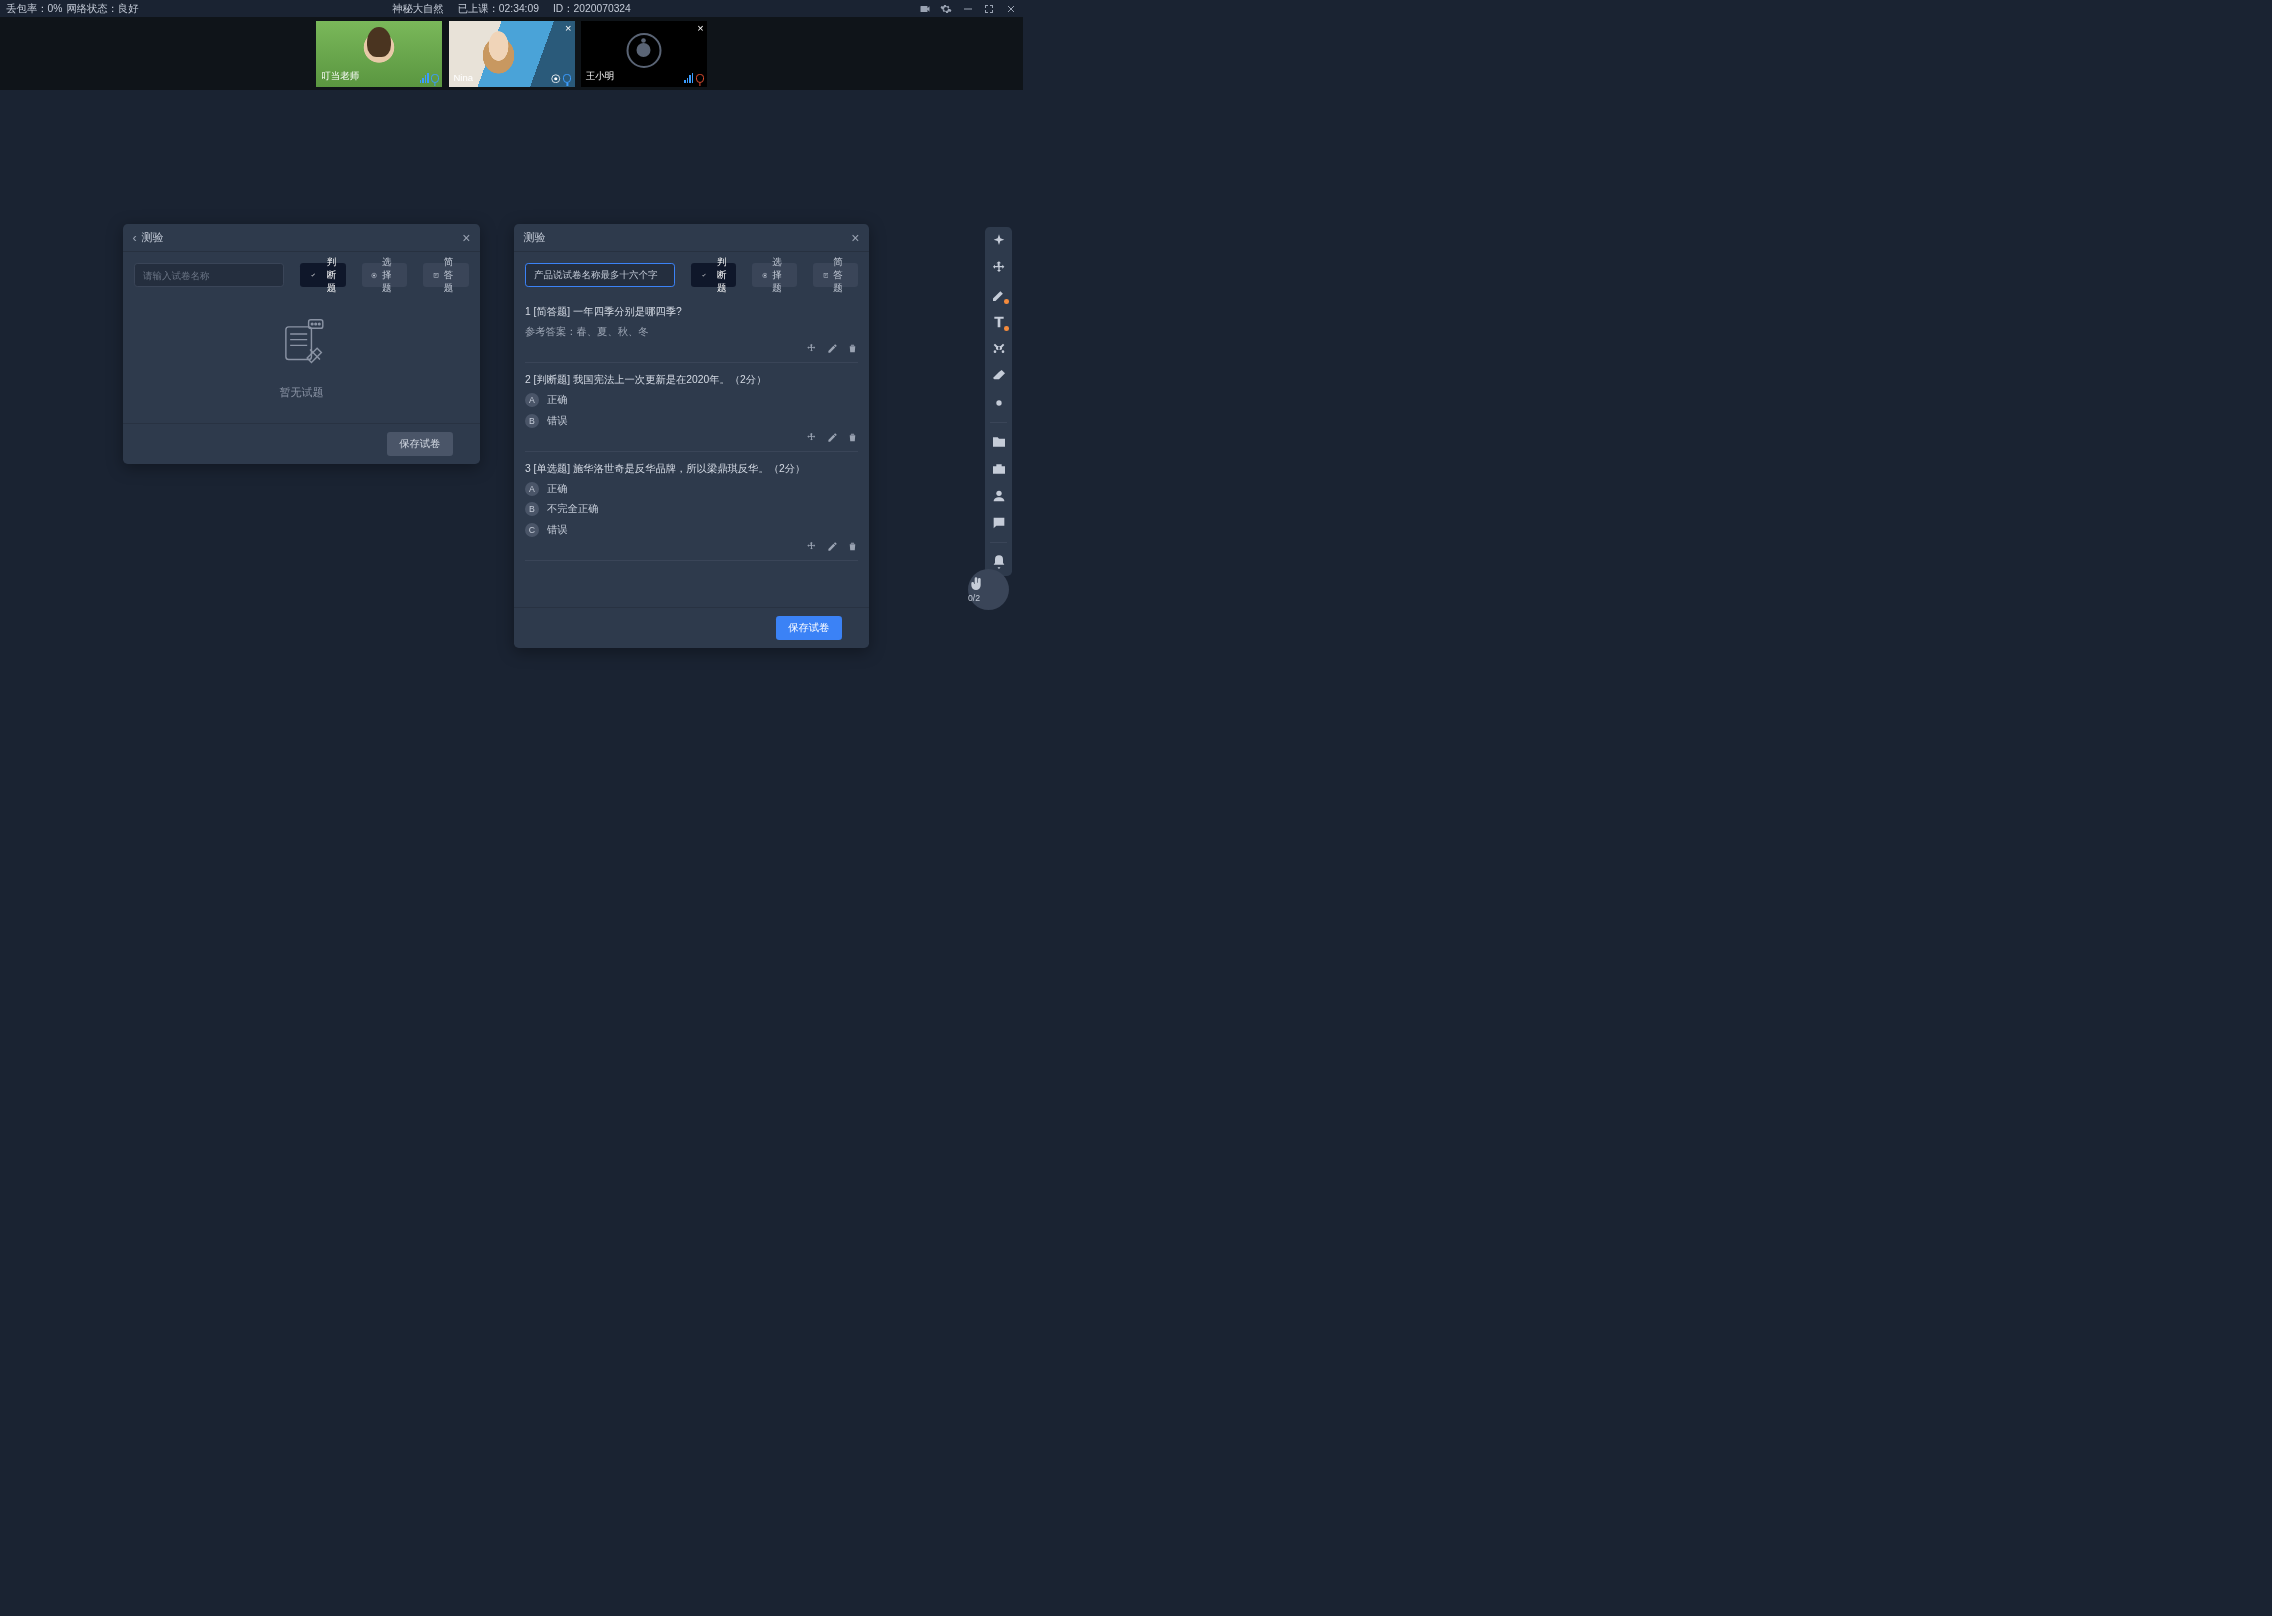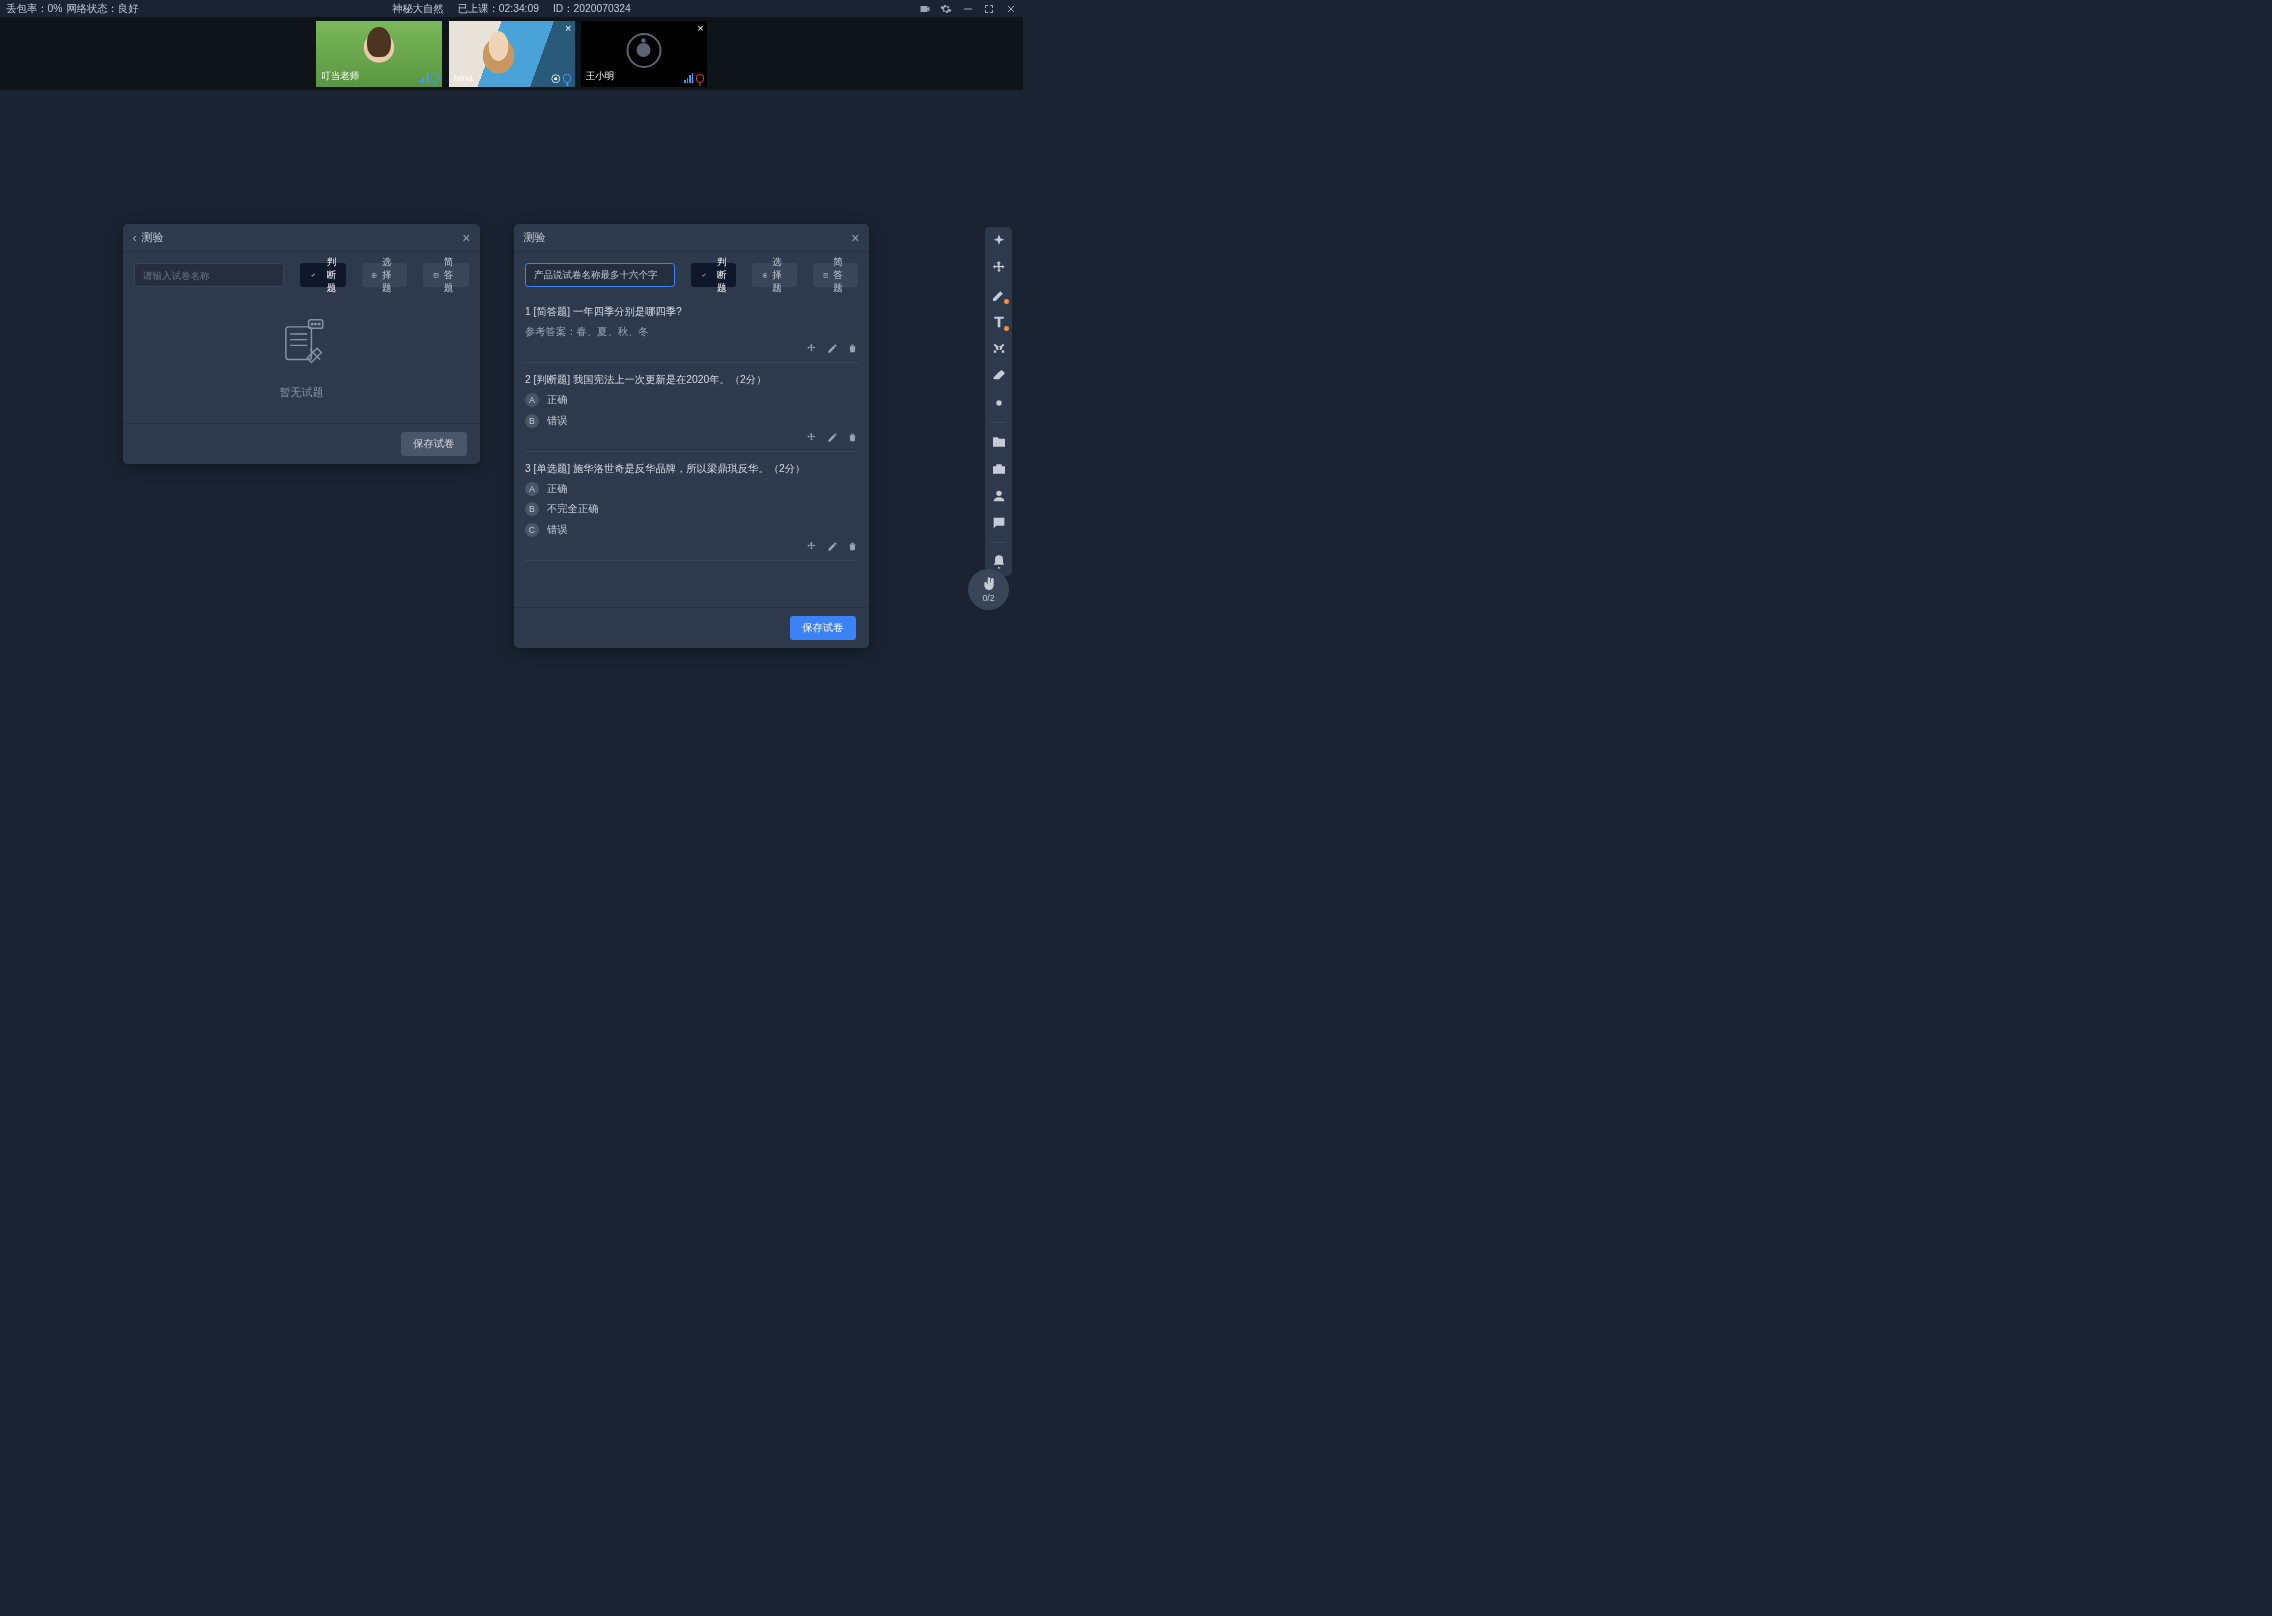--- a/index.html
+++ b/index.html
@@ -113,21 +113,21 @@
 .chip svg{ width:11px; height:11px; fill:currentColor; }
 
 
 .empty {
   flex:1; display:flex; flex-direction:column; align-items:center; justify-content:center;
   color:#8a93a4; font-size:11px;
 }
 .empty svg { width:71px; height:71px; margin-bottom:6.3px; stroke:#8a93a4; fill:none; stroke-width:2; }
 
 .panel-footer {
-  padding: 8px 13px; display:flex; justify-content:flex-end; border-top:0.8px solid rgba(0,0,0,.12);
+  padding: 8px 27px; display:flex; justify-content:flex-end; border-top:0.8px solid rgba(0,0,0,.12);
 }
 .btn {
   height:24px; padding:0 12.6px; border-radius:3.2px; border:none; font-size:10.3px;
   cursor:pointer;
 }
 .btn-gray { background:#4a5568; color:#d5dbe5; }
 .btn-blue { background:#3b82f6; color:#fff; }
 
 
 .qlist { flex:1; overflow-y:auto; margin: 0 -11px; padding: 0 11px;}
@@ -153,21 +153,21 @@
 }
 .side-tools .sep { width:17.4px; height:0.8px; background:#3a4558; }
 .tool { width:16px; height:16px; position:relative; cursor:pointer; color:#c5ccd8; }
 .tool svg{ width:100%; height:100%; fill:currentColor; }
 .tool .dot { position:absolute; right:-2.4px; bottom:-0.8px; width:4.7px; height:4.7px; border-radius:50%; background:#f58b3c; }
 
 
 .hand-circle {
   position:absolute; right:14px; bottom:118px;
   width:41px; height:41px; border-radius:50%; background:#3a4558;
-  display:flex; flex-direction:column; align-items:center; justify-content:center;
+  display:flex; flex-direction:column; justify-content:center;
   color:#c5ccd8; font-size:8.7px;
 }
 .hand-circle svg{ width:16px; height:16px; fill:#c5ccd8; margin-bottom:0.8px;}
 </style>
 </head>
 <body>
 
 <div class="top-bar">
   <div class="top-left">
     <span>丢包率：0%</span>

